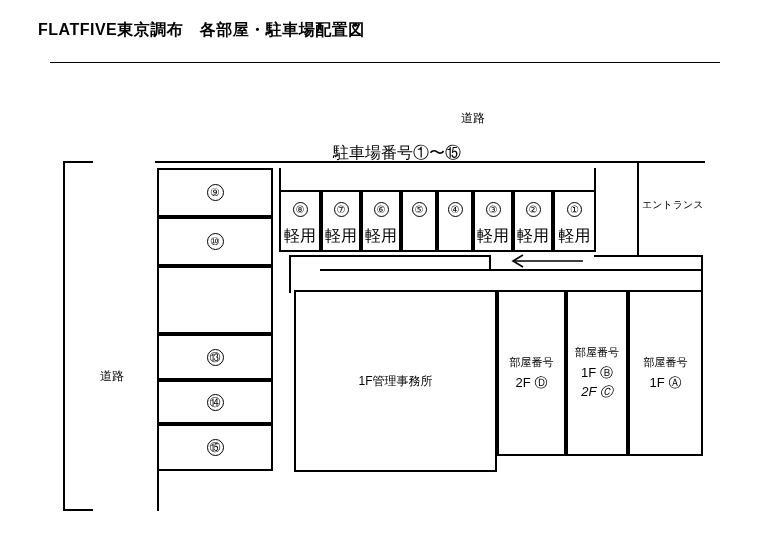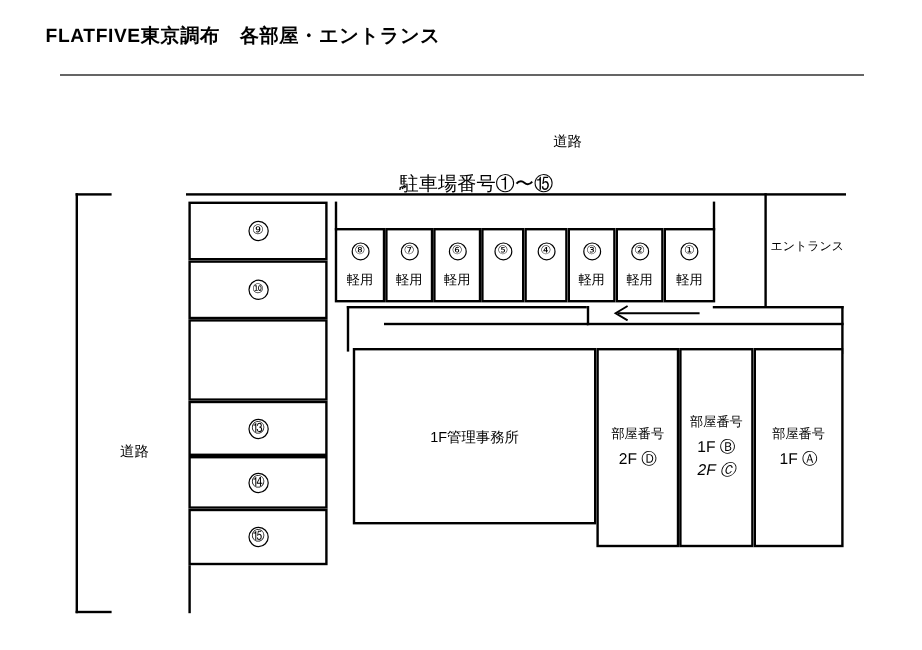--- a/index.html
+++ b/index.html
@@ -69,21 +69,21 @@
     background: #fff;
     display: flex;
     flex-direction: column;
     align-items: center;
     justify-content: flex-start;
     padding-top: 10px;
     font-size: 11px;
   }
   .stall .kei {
     margin-top: 9px;
-    font-size: 11px;
+    font-size: 16px;
   }
 
   
   .lcell {
     position: absolute;
     border: 2px solid #000;
     box-sizing: border-box;
     background: #fff;
     display: flex;
     align-items: center;
@@ -105,21 +105,21 @@
   }
   .room .rl { font-size: 11px; }
   .room .rv { font-size: 13px; margin-top: 2px; }
   .tiny { font-size: 9px; text-align: center; }
 </style>
 </head>
 <body>
 
 <div class="page">
 
-  <div id="title">FLATFIVE東京調布　各部屋・エントランス</div>
+  <div id="title">FLATFIVE東京調布　各部屋・駐車場配置図</div>
   <div id="title-rule"></div>
 
   <div class="lbl" style="left:461px; top:110px;">道路</div>
 
   <div class="lbl" style="left:333px; top:143px; font-size:16px;">駐車場番号①〜⑮</div>
 
   <div class="line" style="left:155px; top:161px; width:550px; height:2px;"></div>
 
   <div class="line" style="left:63px; top:161px; width:30px; height:2px;"></div>
   <div class="line" style="left:63px; top:161px; width:2px; height:350px;"></div>
@@ -192,21 +192,21 @@
   <div class="line" style="left:489px; top:269px; width:214px; height:2px;"></div>
   <div class="line" style="left:320px; top:269px; width:170px; height:2px;"></div>
   <div class="line" style="left:701px; top:255px; width:2px; height:40px;"></div>
   <div class="line" style="left:594px; top:255px; width:109px; height:2px;"></div>
 
   <svg style="position:absolute; left:509px; top:252px; width:80px; height:18px;">
     <line x1="6" y1="9" x2="74" y2="9" stroke="#000" stroke-width="1.6"></line>
     <polyline points="14,3 4,9 14,15" fill="none" stroke="#000" stroke-width="1.6"></polyline>
   </svg>
 
-  <div class="room" style="left:294px; top:290px; width:203px; height:147px;">
+  <div class="room" style="left:294px; top:290px; width:203px; height:182px;">
     <span>1F管理事務所</span>
   </div>
 
   <div class="room" style="left:497px; top:290px; width:69px; height:166px;">
     <span class="rl">部屋番号</span>
     <span class="rv">2F Ⓓ</span>
   </div>
 
   <div class="room" style="left:566px; top:290px; width:62px; height:166px;">
     <span class="rl">部屋番号</span>

